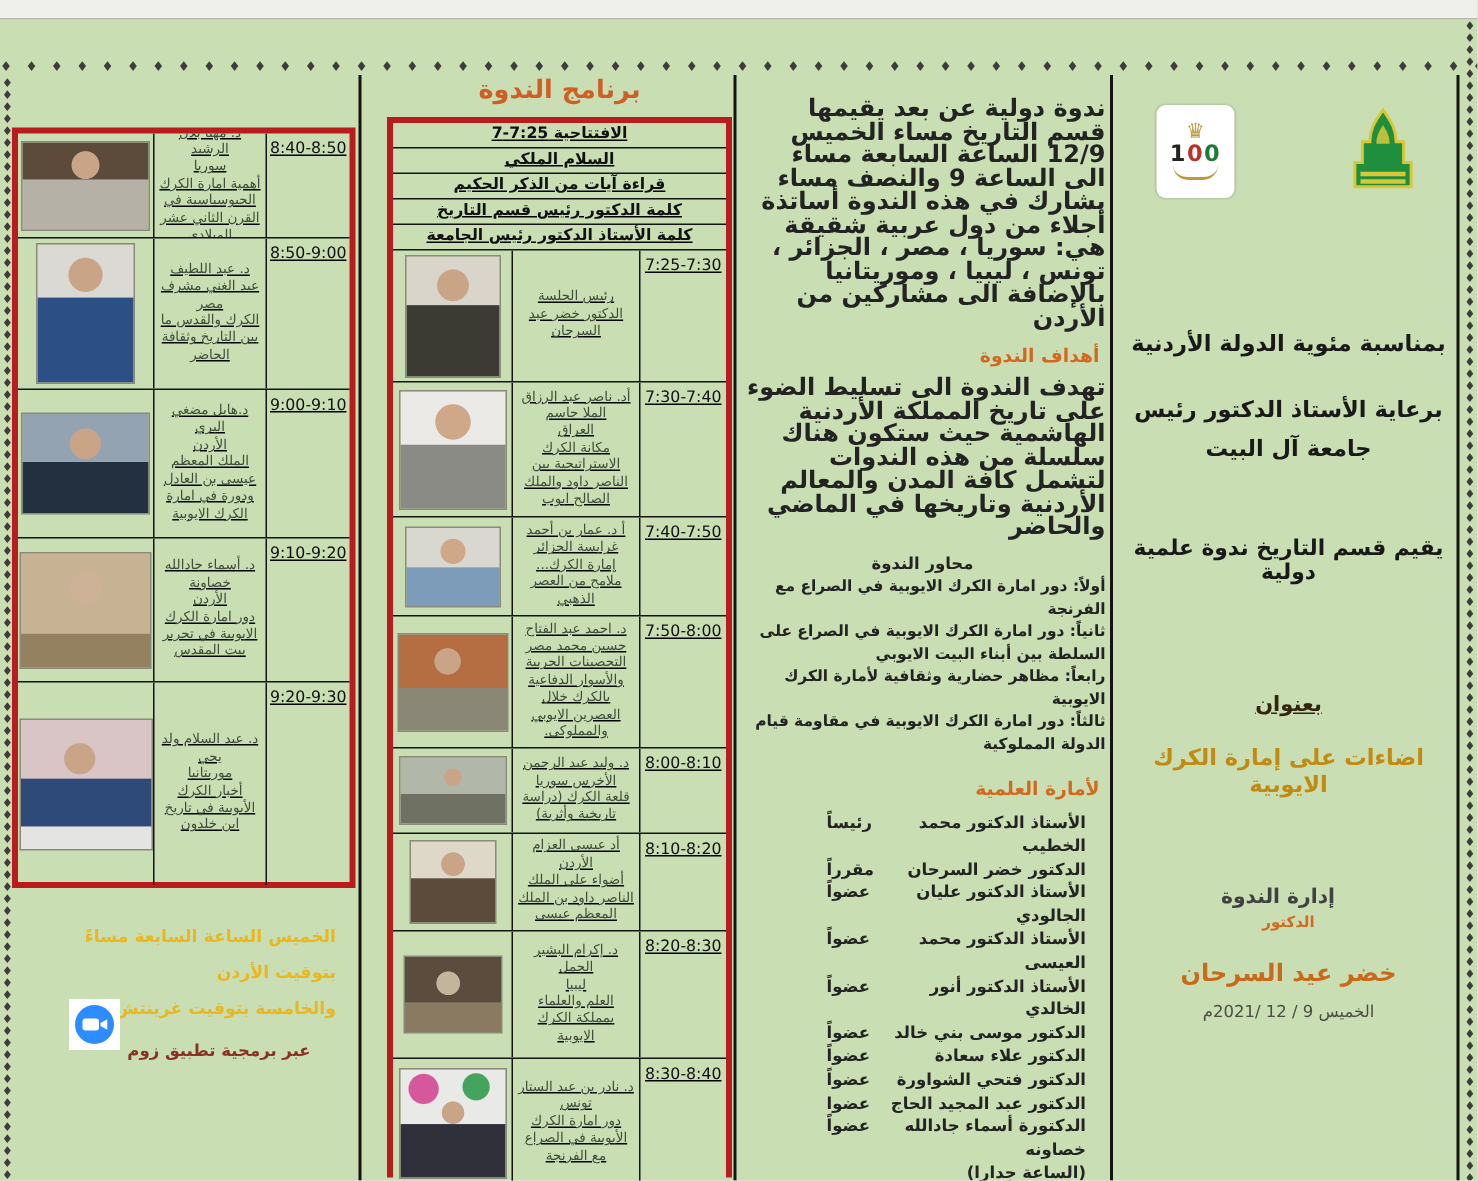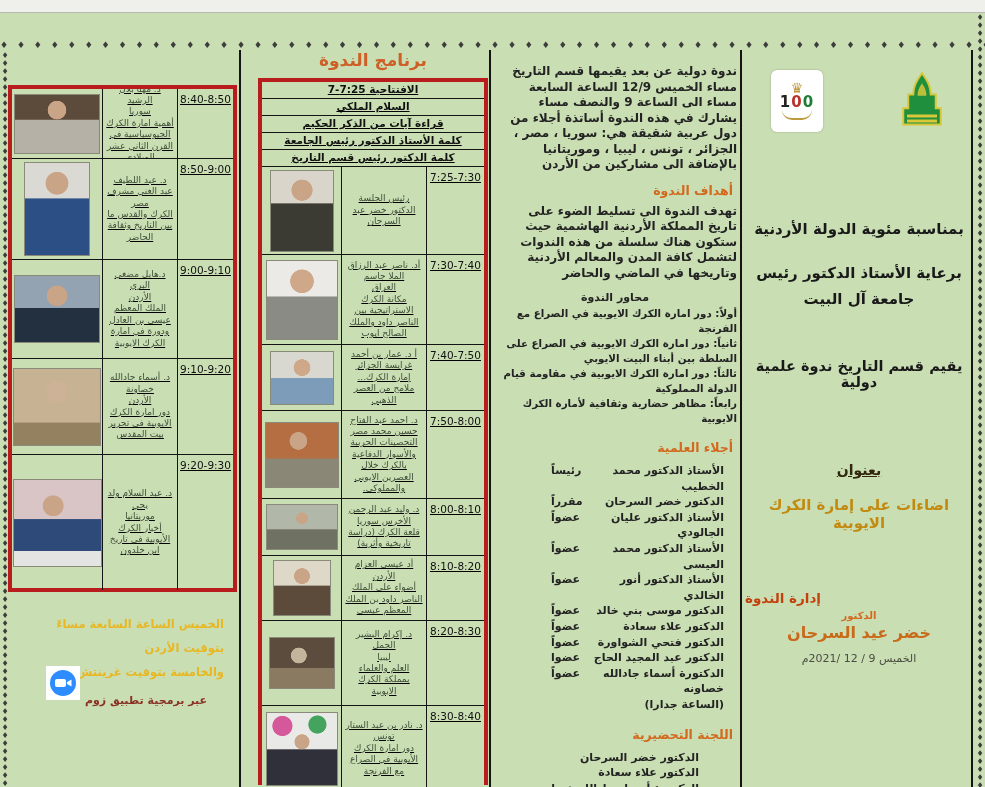--- a/index.html
+++ b/index.html
@@ -55,21 +55,21 @@
   
   .foot-note{position:absolute;left:12px;top:612px;width:212px;
              font-size:11.5px;font-weight:bold;color:#e8b722;line-height:24px;white-space:pre-line;}
   .zoom-box{position:absolute;left:46px;top:666px;width:34px;height:34px;background:#ffffff;
             display:flex;align-items:center;justify-content:center;}
   .zoom-note{position:absolute;left:66px;top:694px;width:160px;text-align:center;
              font-size:11px;font-weight:bold;color:#8a3124;}
 
   
   .info{position:absolute;left:497px;top:64px;width:240px;direction:rtl;color:#232323;}
-  .info p{margin:0;font-size:12px;font-weight:bold;line-height:15.5px;}
+  .info p{margin:0;font-size:16px;font-weight:bold;line-height:15.5px;}
   .h-orange{font-size:12.5px;font-weight:bold;color:#d2691e;margin:10px 4px 6px 0;text-align:right;}
   .h-dark{font-size:11px;font-weight:bold;color:#232323;margin:10px 4px 2px 0;text-align:center;}
   .axis{font-size:10.3px;font-weight:bold;line-height:15px;text-align:right;}
   .sci-row{display:flex;justify-content:space-between;font-size:11px;font-weight:bold;
            line-height:15.6px;padding:0 13px 0 54px;}
   .sci-row .nm{text-align:right;}
   .sci-row.indent{padding-left:120px;}
   .prep-row{font-size:11px;font-weight:bold;line-height:15.6px;text-align:right;padding-left:35px;padding-right:0;
             padding:0 38px 0 0;}
 
@@ -80,23 +80,23 @@
              align-items:center;justify-content:center;box-shadow:0 0 2px rgba(0,0,0,.25);}
   .crown{color:#bd9a3c;font-size:14px;line-height:13px;}
   .cent-num{font-size:15px;font-weight:bold;line-height:15px;letter-spacing:1px;direction:ltr;}
   .cent-num .d1{color:#24231f;} .cent-num .d2{color:#b8322a;} .cent-num .d3{color:#1d7c35;}
   .cent-arc{width:30px;height:8px;border-bottom:2px solid #bd9a3c;border-radius:0 0 14px 14px;}
   .rp1{font-size:15px;font-weight:bold;color:#191919;margin-top:78px;}
   .rp2{font-size:15px;font-weight:bold;color:#191919;line-height:26px;margin:22px 10px 0 10px;}
   .rp3{font-size:14.5px;font-weight:bold;color:#191919;margin-top:46px;}
   .rp4{font-size:14px;font-weight:bold;color:#32260f;margin-top:72px;text-decoration:underline;}
   .rp5{font-size:15px;font-weight:bold;color:#c28a10;margin-top:18px;}
-  .rp6{font-size:13.5px;font-weight:bold;color:#c2410c;margin-top:58px;text-align:left;padding-right:14px;}
+  .rp6{font-size:13.5px;font-weight:bold;color:#404040;margin-top:58px;text-align:center;padding-right:14px;}
   .rp7{font-size:10px;font-weight:bold;color:#d2691e;margin-top:4px;}
-  .rp8{font-size:16px;font-weight:bold;color:#c96a1a;margin-top:2px;}
+  .rp8{font-size:16px;font-weight:bold;color:#c96a1a;margin-top:18px;}
   .rp9{font-size:11px;color:#4c4c44;margin-top:10px;direction:rtl;}
 </style>
 </head>
 <body>
 
 <div class="page">
 
   <div class="topstrip"></div>
   <div class="diam-h">♦ ♦ ♦ ♦ ♦ ♦ ♦ ♦ ♦ ♦ ♦ ♦ ♦ ♦ ♦ ♦ ♦ ♦ ♦ ♦ ♦ ♦ ♦ ♦ ♦ ♦ ♦ ♦ ♦ ♦ ♦ ♦ ♦ ♦ ♦ ♦ ♦ ♦ ♦ ♦ ♦ ♦ ♦ ♦ ♦ ♦ ♦ ♦ ♦ ♦ ♦ ♦ ♦ ♦ ♦ ♦ ♦ ♦ ♦ ♦ ♦ ♦ ♦ ♦ ♦ ♦ ♦ ♦ ♦ ♦ ♦ ♦ ♦ ♦ ♦ ♦ ♦ ♦ ♦ ♦ ♦ ♦ ♦ ♦ ♦ ♦ ♦ ♦ ♦ ♦ ♦ ♦ ♦ ♦ ♦ ♦ ♦ ♦ ♦ ♦ ♦ ♦ ♦ ♦ ♦ ♦ ♦ ♦ ♦ ♦ ♦ ♦ ♦ ♦ ♦ ♦ ♦ ♦ ♦ ♦ ♦ ♦ ♦ ♦ ♦ ♦ ♦ ♦ ♦ ♦ ♦ ♦ ♦ ♦ ♦ ♦ ♦ ♦ ♦ ♦ ♦ ♦ ♦ ♦ ♦ ♦ ♦ ♦ ♦ ♦ ♦ ♦ ♦ ♦ ♦ ♦ ♦ ♦ ♦ ♦ ♦ ♦ ♦ ♦ ♦ ♦ ♦ ♦ ♦ ♦ ♦ ♦ ♦ ♦ ♦ ♦ ♦ ♦ ♦ ♦ ♦ ♦ ♦ ♦ ♦ ♦ ♦ ♦ ♦ ♦ ♦ ♦ ♦ ♦ ♦ ♦ ♦ ♦ ♦ ♦ </div>
   <div class="diam-v dv-left">♦
@@ -402,22 +402,22 @@
     </svg>
   </div>
   <div class="zoom-note">عبر برمجية تطبيق زوم</div>
 
   <div class="prog-title">برنامج الندوة</div>
 
   <div class="stable mid-table">
     <div class="openrow">الافتتاحية 7:25-7</div>
     <div class="openrow">السلام الملكي</div>
     <div class="openrow">قراءة آيات من الذكر الحكيم</div>
+    <div class="openrow">كلمة الدكتور رئيس قسم التاريخ</div>
     <div class="openrow">كلمة الأستاذ الدكتور رئيس الجامعة</div>
-    <div class="openrow">كلمة الدكتور رئيس قسم التاريخ</div>
 
     <div class="srow" style="height:88px">
       <div class="c-photo">
           <div class="photo p-m1" style="width:62px;height:80px"></div>
         </div>
       <div class="c-text">رئيس الجلسة
 الدكتور خضر عبد السرحان</div>
       <div class="c-time">7:25-7:30</div>
     </div>
     <div class="srow" style="height:90px">
@@ -483,24 +483,24 @@
     </div>
   </div>
 
   <div class="info">
     <p>ندوة دولية عن بعد يقيمها قسم التاريخ مساء الخميس 12/9 الساعة السابعة مساء الى الساعة 9 والنصف مساء يشارك في هذه الندوة أساتذة أجلاء من دول عربية شقيقة هي: سوريا ، مصر ، الجزائر ، تونس ، ليبيا ، وموريتانيا بالإضافة الى مشاركين من الأردن</p>
     <div class="h-orange">أهداف الندوة</div>
     <p>تهدف الندوة الى تسليط الضوء على تاريخ المملكة الأردنية الهاشمية حيث ستكون هناك سلسلة من هذه الندوات لتشمل كافة المدن والمعالم الأردنية وتاريخها في الماضي والحاضر</p>
     <div class="h-dark">محاور الندوة</div>
     <div class="axis">أولاً: دور امارة الكرك الايوبية في الصراع مع الفرنجة</div>
     <div class="axis">ثانياً: دور امارة الكرك الايوبية في الصراع على السلطة بين أبناء البيت الايوبي</div>
+    <div class="axis">رابعاً: مظاهر حضارية وثقافية لأمارة الكرك الايوبية</div>
     <div class="axis">ثالثاً: دور امارة الكرك الايوبية في مقاومة قيام الدولة المملوكية</div>
-    <div class="axis">رابعاً: مظاهر حضارية وثقافية لأمارة الكرك الايوبية</div>
-
-    <div class="h-orange" style="margin-top:14px">أجلاء العلمية</div>
+
+    <div class="h-orange" style="margin-top:14px">لأمارة العلمية</div>
     <div style="margin-top:8px">
       <div class="sci-row">
           <span class="nm">الأستاذ الدكتور محمد الخطيب</span>
           <span class="rl">رئيساً</span>
         </div>
       <div class="sci-row">
           <span class="nm">الدكتور خضر السرحان</span>
           <span class="rl">مقرراً</span>
         </div>
       <div class="sci-row">

